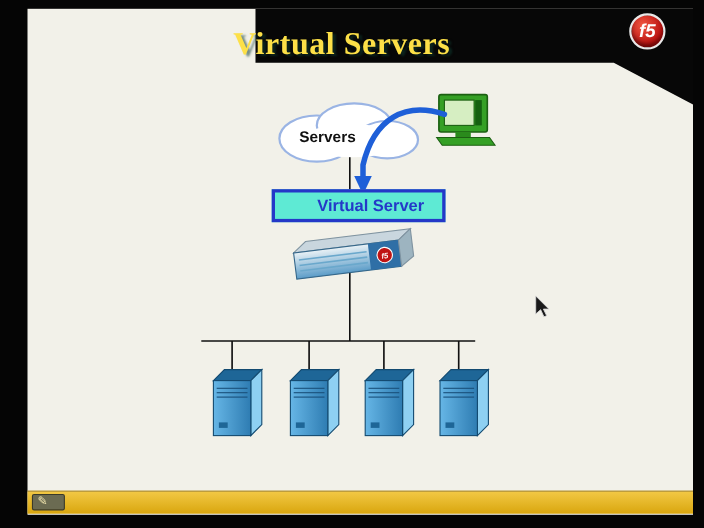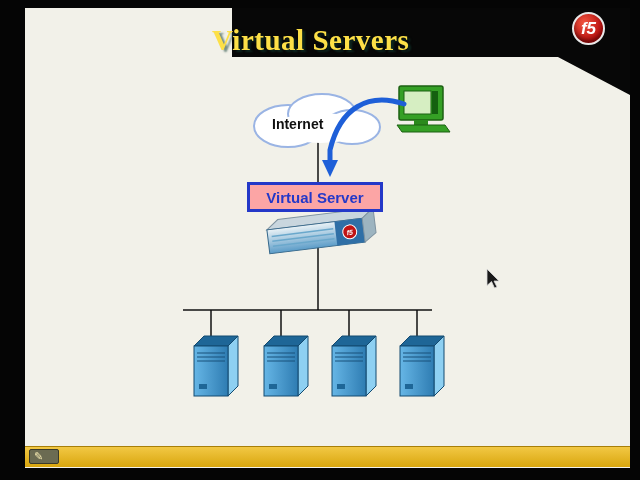--- a/index.html
+++ b/index.html
@@ -32,24 +32,24 @@
     font-family:"Liberation Serif", serif; font-weight:bold;
     font-size:29px; color:#fde047; letter-spacing:.5px;
     text-shadow:3px 2px 2px rgba(15,60,50,.55);
     white-space:nowrap;
   }
   .internet-label {
     position:absolute; left:272px; top:116px;
     font-size:14px; font-weight:bold; color:#101010;
   }
   .vs-box {
-    position:absolute; left:247px; top:182px; width:130px; height:24px;
-    border:3px solid #2438c8; background:#fca5a5;
+    position:absolute; left:247px; top:172px; width:130px; height:24px;
+    border:3px solid #2438c8; background:#5eead4;
     display:flex; align-items:center; justify-content:center;
-    font-weight:bold; font-size:15px; color:#2438c8;
+    font-weight:bold; font-size:15px; color:#2438c8;padding-left:22px;
   }
   .diagram-svg { position:absolute; left:0; top:0; }
   .bottom-bar {
     position:absolute; left:25px; top:446px; width:605px; height:21px;
     background:linear-gradient(#f2c844, #d9a60e);
     border-top:1px solid #a87f08;
     box-sizing:border-box;
   }
   .pen-btn {
     position:absolute; left:4px; top:2px; width:30px; height:15px;
@@ -136,21 +136,21 @@
     <use href="#server-sym" x="332" y="336"></use>
     <use href="#server-sym" x="400" y="336"></use>
 
     <polygon points="487,269 487,285.5 491.5,281.5 494.5,288 497,287 494,281 499,281" fill="#1a1a1a" stroke="#d8d8d8" stroke-width="0.8"></polygon>
   </svg>
 
   <div class="page-title">Virtual Servers</div>
 
   <div class="f5-logo">f5</div>
 
-  <div class="internet-label">Internet</div>
+  <div class="internet-label">Servers</div>
 
   <div class="vs-box">
     <span>Virtual Server</span>
   </div>
 
   <div class="bottom-bar">
     <div class="pen-btn">
       <span>✎</span>
     </div>
   </div>

